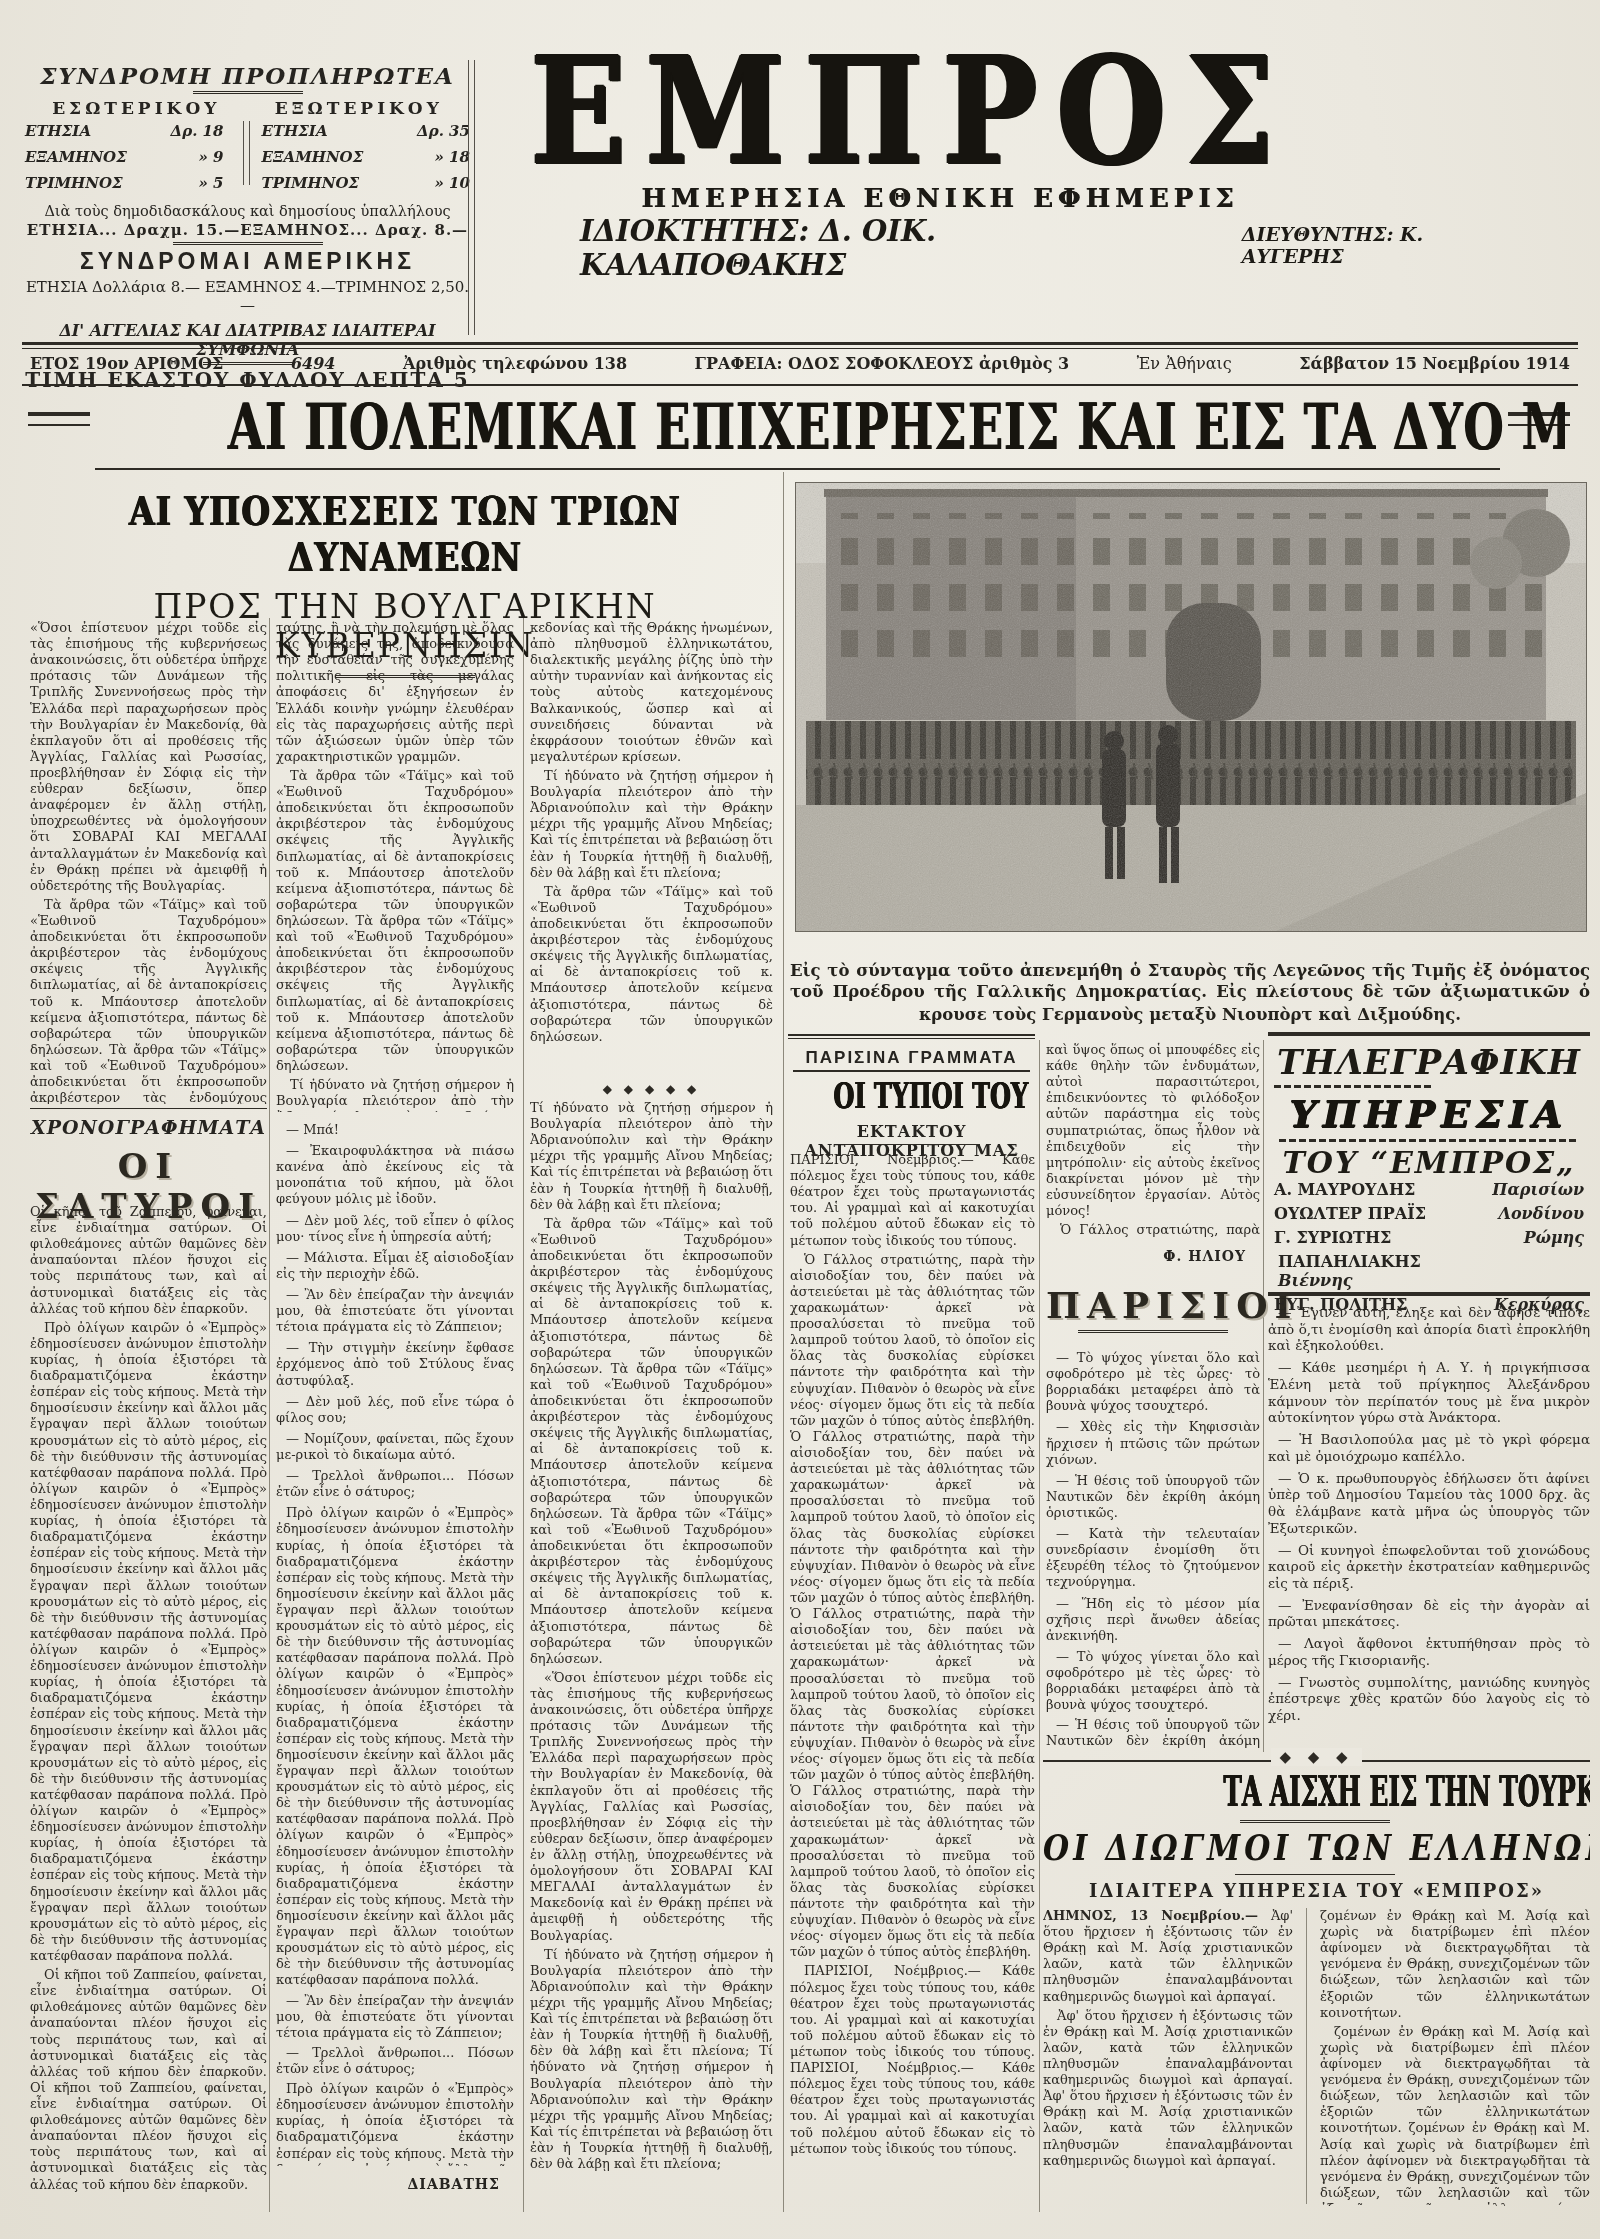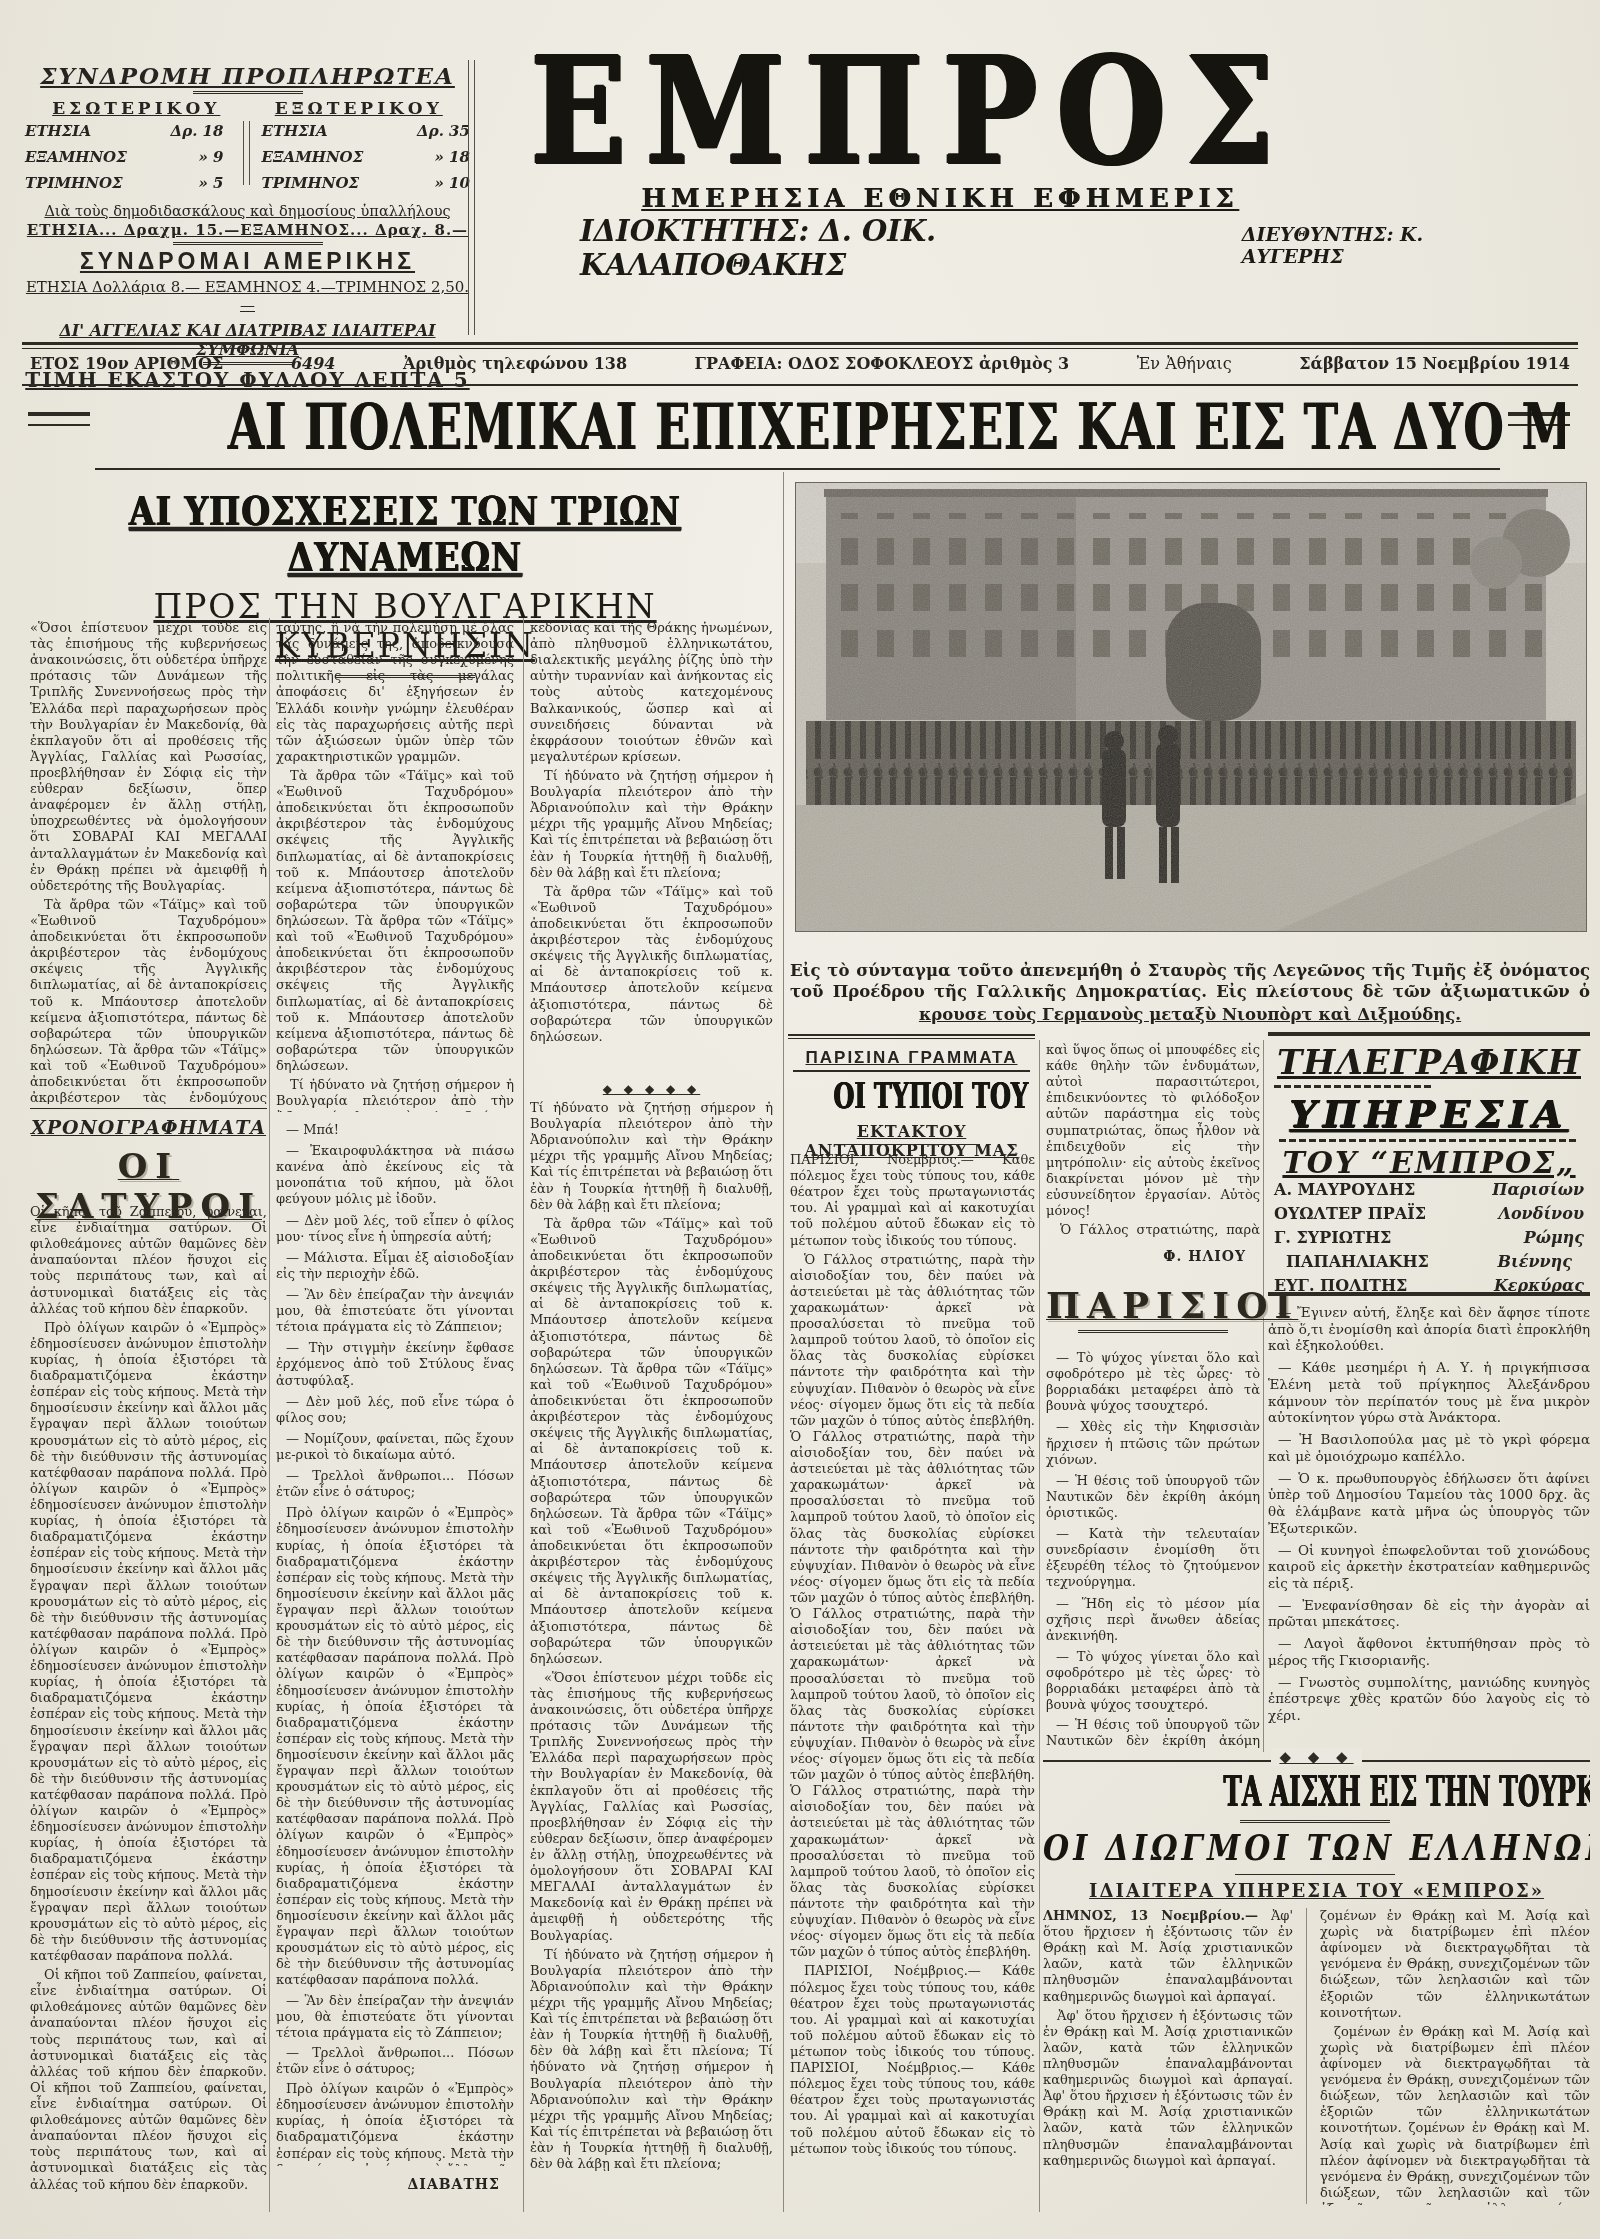--- a/index.html
+++ b/index.html
@@ -1,20 +1,20 @@
 <!DOCTYPE html>
 <html><head>
 <meta charset="utf-8">
 <style>
   html,body{margin:0;padding:0;background:#c9c5b8;}
   .page{position:relative;width:1600px;height:2239px;margin:0 auto;overflow:hidden;
         background:radial-gradient(ellipse at 50% 28%,#f1efe7 0%,#ebe8df 55%,#e2ded2 100%);
         color:#262420;font-family:"DejaVu Serif","Liberation Serif",serif;}
   .abs{position:absolute;}
-  .ctr{text-align:center;text-decoration:underline;}
+  .ctr{text-align:center;}
   .b{font-weight:bold;}
   .i{font-style:italic;}
   .sans{font-family:"Liberation Sans","DejaVu Sans",sans-serif;}
   .hr{position:absolute;background:#2e2b25;}
   .vr{position:absolute;width:1px;background:#8d897c;}
   .vdbl{position:absolute;width:5px;border-left:1px solid #55514a;border-right:1px solid #55514a;}
   .dblseg{border-top:3px double #2e2b25;height:0;}
   .bodytext{font-size:13px;line-height:1.24;text-align:justify;color:#2b2823;overflow:hidden;}
   .bodytext p{margin:0 0 3px 0;text-indent:14px;}
   .bodytext p.noind{text-indent:0;}
@@ -249,21 +249,21 @@
         <span class="city b i">Παρισίων</span>
       </div>
       <div class="corr-row" style="display: flex; justify-content: space-between; margin: 0px 0px 5px;">
         <span class="name b">ΟΥΩΛΤΕΡ ΠΡΑΪΣ</span>
         <span class="city b i">Λονδίνου</span>
       </div>
       <div class="corr-row" style="display: flex; justify-content: space-between; margin: 0px 0px 5px;">
         <span class="name b">Γ. ΣΥΡΙΩΤΗΣ</span>
         <span class="city b i">Ρώμης</span>
       </div>
-      <div class="corr-row" style="display: flex; justify-content: space-between; margin: 0px 12px 5px;">
+      <div class="corr-row" style="display: flex; justify-content: space-between; margin: 0px 4px 5px; flex-direction: column;">
         <span class="name b">ΠΑΠΑΗΛΙΑΚΗΣ</span>
         <span class="city b i">Βιέννης</span>
       </div>
       <div class="corr-row" style="display: flex; justify-content: space-between; margin: 0px 0px 5px;">
         <span class="name b">ΕΥΓ. ΠΟΛΙΤΗΣ</span>
         <span class="city b i">Κερκύρας</span>
       </div>
     </div>
   <div class="hr" style="left:1268px;top:1292px;width:322px;height:4px;"></div>
   <div class="abs bodytext dlg" style="left:1268px;top:1304px;width:322px;height:446px;font-size:13.5px;">

